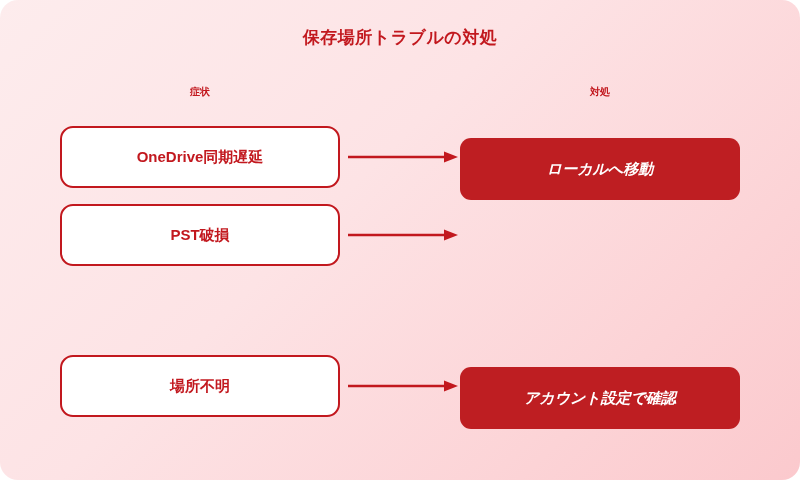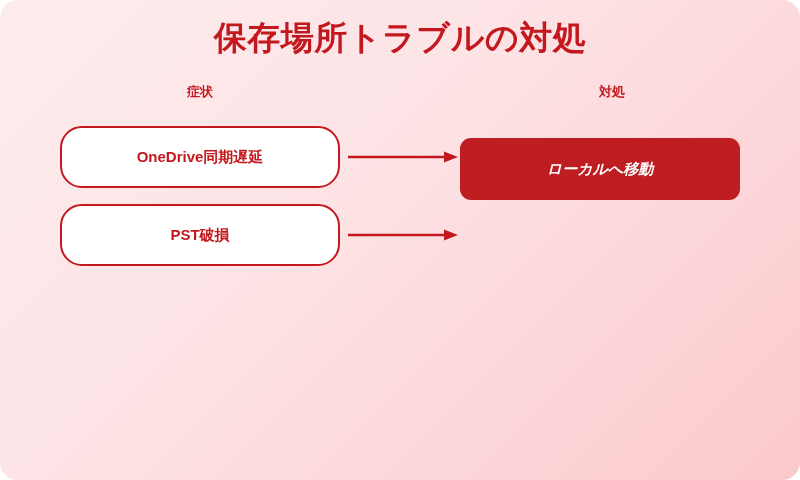--- a/index.html
+++ b/index.html
@@ -25,41 +25,41 @@
     background: linear-gradient(135deg, #fdeced 0%, #fde3e5 42%, #fcd3d6 78%, #fbc9cd 100%);
   }
 
   
   #title {
     position: absolute;
     top: 22px;
     left: 0;
     width: 800px;
     text-align: center;
-    font-size: 33px;
+    font-size: 17px;
     font-weight: bold;
     color: #c2181e;
     letter-spacing: 0.5px;
     line-height: 32px;
     white-space: nowrap;
   }
 
   
   .col-header {
     position: absolute;
     top: 82px;
-    font-size: 13px;
+    font-size: 10px;
     font-weight: bold;
     color: #c2181e;
     text-align: center;
     line-height: 20px;
     white-space: nowrap;
   }
   #header-left  { left: 60px;  width: 280px; }
-  #header-right { left: 472px; width: 280px; }
+  #header-right { left: 460px; width: 280px; }
 
   
   .row {
     position: absolute;
     left: 0;
     width: 800px;
     height: 62px;
   }
   .row[data-row="0"] { top: 126px; }
   .row[data-row="1"] { top: 204px; }
@@ -69,21 +69,21 @@
   
   .symptom-box {
     position: absolute;
     left: 60px;
     top: 0;
     width: 280px;
     height: 62px;
     box-sizing: border-box;
     background: #ffffff;
     border: 2px solid #c2181e;
-    border-radius: 22px;
+    border-radius: 13px;
     display: flex;
     align-items: center;
     justify-content: center;
   }
   .symptom-label {
     font-size: 15px;
     font-weight: bold;
     color: #c2181e;
     text-align: center;
     white-space: nowrap;
@@ -157,14 +157,28 @@
     </div>
     <div class="arrow">
       <svg width="112" height="14" viewBox="0 0 112 14" xmlns="http://www.w3.org/2000/svg">
         <line x1="0" y1="7" x2="98" y2="7" stroke="#c2181e" stroke-width="2.4"></line>
         <polygon points="96,1.5 110,7 96,12.5" fill="#c2181e"></polygon>
       </svg>
     </div>
   </div>
 
 
+  <div class="row" data-row="3">
+    <div class="symptom-box">
+      <span class="symptom-label">場所不明</span>
+    </div>
+    <div class="arrow">
+      <svg width="112" height="14" viewBox="0 0 112 14" xmlns="http://www.w3.org/2000/svg">
+        <line x1="0" y1="7" x2="98" y2="7" stroke="#c2181e" stroke-width="2.4"></line>
+        <polygon points="96,1.5 110,7 96,12.5" fill="#c2181e"></polygon>
+      </svg>
+    </div>
+    <div class="action-box">
+      <span class="action-label">アカウント設定で確認</span>
+    </div>
+  </div>
 
 </div>
 
 </body></html>

